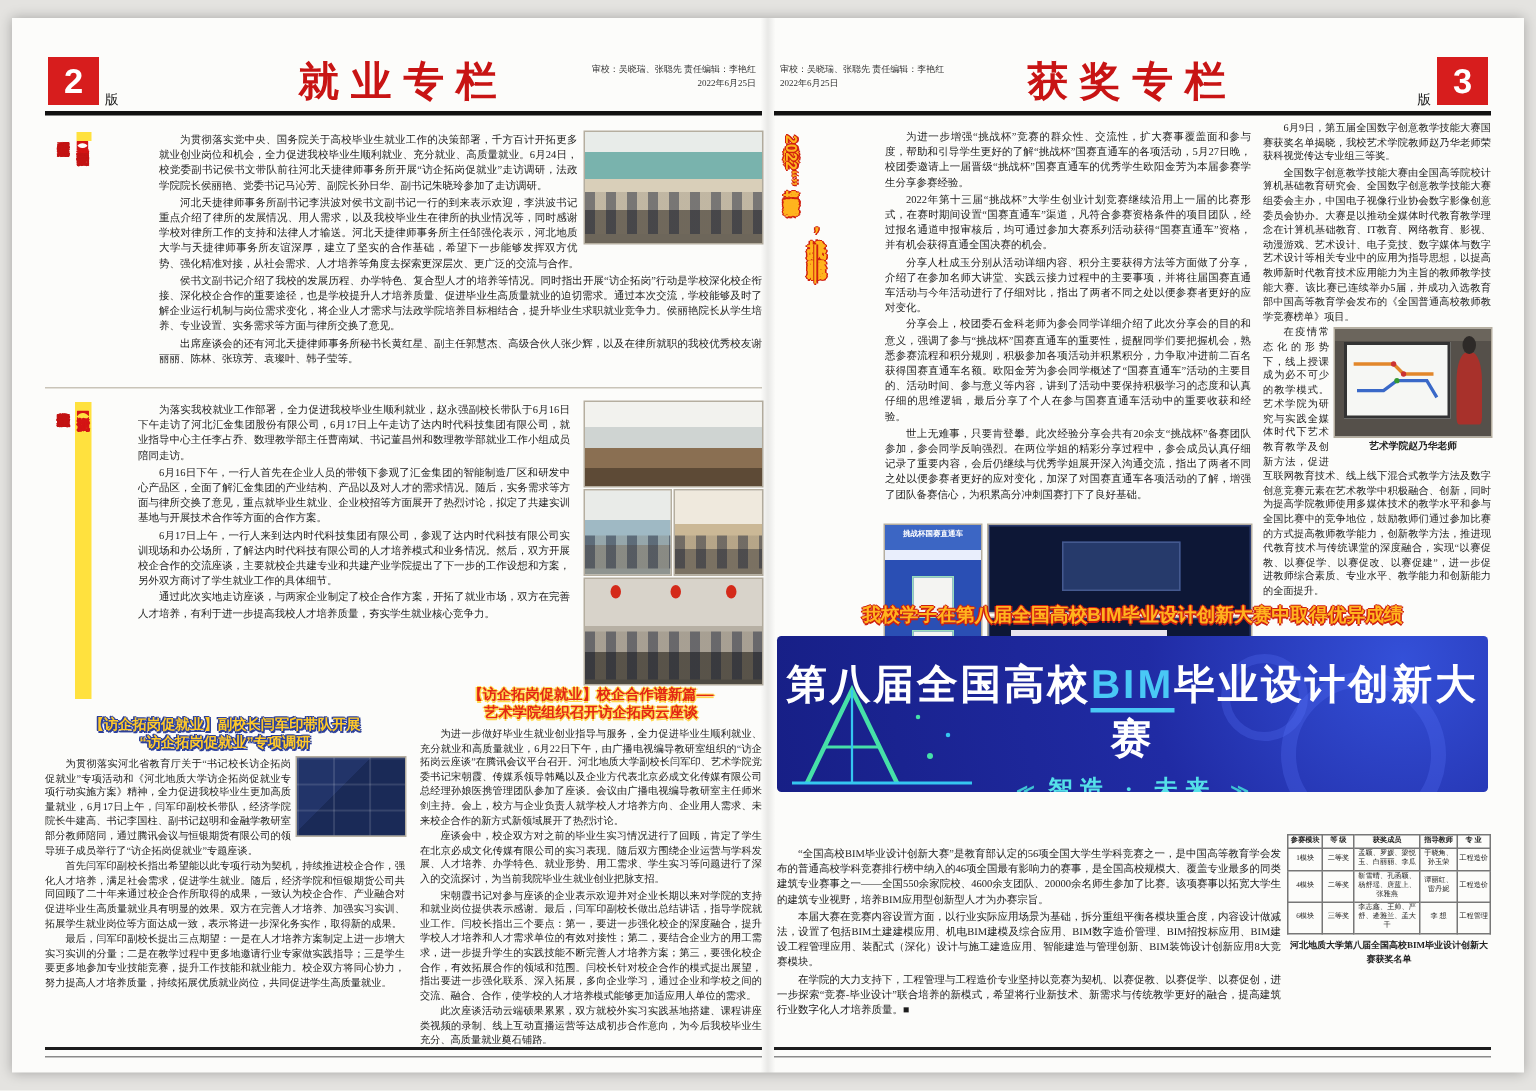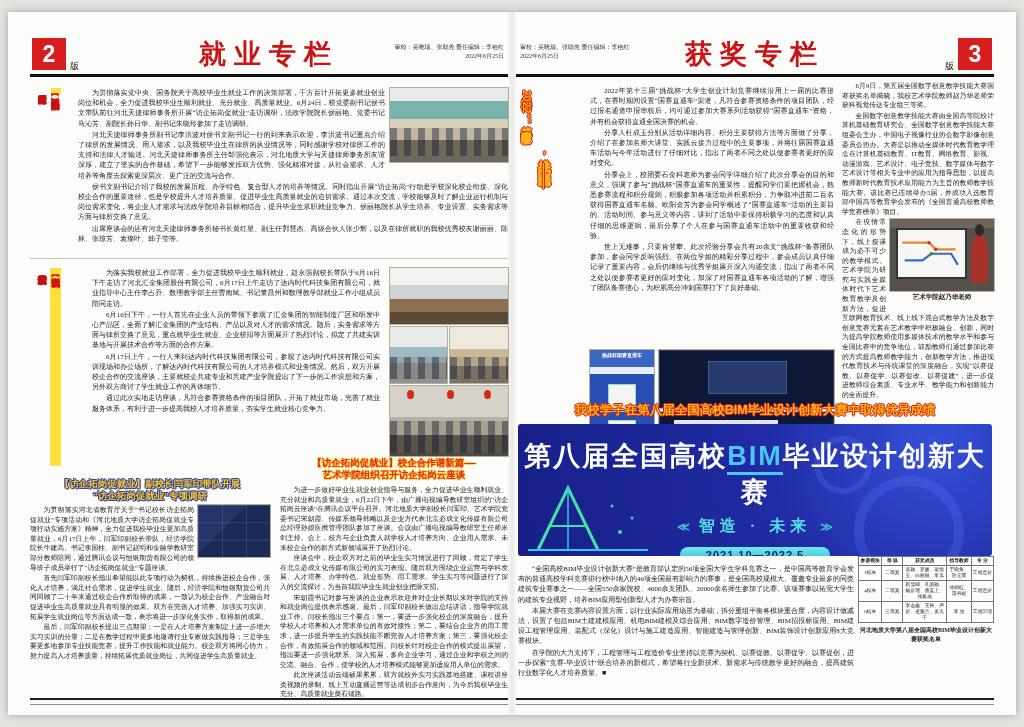--- a/index.html
+++ b/index.html
@@ -110,21 +110,21 @@
       <div>审校：吴晓瑞、张聪先  责任编辑：李艳红</div>
       <div>2022年6月25日</div>
     </div>
     <div class="rule" style="top:40px"></div>
 
     <div style="position:absolute;left:0;top:52px;width:478px;height:166px">
       <div class="vh red-v" style="left:4px;top:2px;height:162px;font-size:8.6px">
         <div class="ln"><span class="tagY">【访企拓岗促就业】</span><span>校党委副书记侯书文</span></div>
         <div class="ln">带队赴河北天捷律师事务所走访调研</div>
       </div>
-      <div style="position:absolute;left:48px;top:2px;right:0" class="bt">
+      <div style="position:absolute;left:76px;top:2px;right:0" class="bt">
         <div class="photo ph-meet" style="float:right;width:118px;height:74px;margin:0 0 3px 5px">
             <div class="heads"></div>
           </div>
         <p>为贯彻落实党中央、国务院关于高校毕业生就业工作的决策部署，千方百计开拓更多就业创业岗位和机会，全力促进我校毕业生顺利就业、充分就业、高质量就业。6月24日，校党委副书记侯书文带队前往河北天捷律师事务所开展“访企拓岗促就业”走访调研，法政学院院长侯丽艳、党委书记马沁芳、副院长孙日华、副书记朱晓玲参加了走访调研。</p>
         <p>河北天捷律师事务所副书记李洪波对侯书文副书记一行的到来表示欢迎，李洪波书记重点介绍了律所的发展情况、用人需求，以及我校毕业生在律所的执业情况等，同时感谢学校对律所工作的支持和法律人才输送。河北天捷律师事务所主任邹强伦表示，河北地质大学与天捷律师事务所友谊深厚，建立了坚实的合作基础，希望下一步能够发挥双方优势、强化精准对接，从社会需求、人才培养等角度去探索更深层次、更广泛的交流与合作。</p>
         <p>侯书文副书记介绍了我校的发展历程、办学特色、复合型人才的培养等情况。同时指出开展“访企拓岗”行动是学校深化校企衔接、深化校企合作的重要途径，也是学校提升人才培养质量、促进毕业生高质量就业的迫切需求。通过本次交流，学校能够及时了解企业运行机制与岗位需求变化，将企业人才需求与法政学院培养目标相结合，提升毕业生求职就业竞争力。侯丽艳院长从学生培养、专业设置、实务需求等方面与律所交换了意见。</p>
         <p>出席座谈会的还有河北天捷律师事务所秘书长黄红星、副主任郭慧杰、高级合伙人张少辉，以及在律所就职的我校优秀校友谢丽丽、陈林、张琼芳、袁璨叶、韩子莹等。</p>
       </div>
     </div>
 
@@ -149,21 +149,21 @@
           <div class="lantern" style="left:14%"></div>
           <div class="lantern" style="left:48%"></div>
           <div class="lantern" style="left:80%"></div>
           <div class="heads" style="height:46%;bottom:4%"></div>
         </div>
       </div>
       <div style="position:absolute;left:62px;top:4px;right:128px" class="bt">
         <p>为落实我校就业工作部署，全力促进我校毕业生顺利就业，赵永强副校长带队于6月16日下午走访了河北汇金集团股份有限公司，6月17日上午走访了达内时代科技集团有限公司，就业指导中心主任李占乔、数理教学部主任曹南斌、书记董昌州和数理教学部就业工作小组成员陪同走访。</p>
         <p>6月16日下午，一行人首先在企业人员的带领下参观了汇金集团的智能制造厂区和研发中心产品区，全面了解汇金集团的产业结构、产品以及对人才的需求情况。随后，实务需求等方面与律所交换了意见，重点就毕业生就业、企业校招等方面展开了热烈讨论，拟定了共建实训基地与开展技术合作等方面的合作方案。</p>
         <p>6月17日上午，一行人来到达内时代科技集团有限公司，参观了达内时代科技有限公司实训现场和办公场所，了解达内时代科技有限公司的人才培养模式和业务情况。然后，双方开展校企合作的交流座谈，主要就校企共建专业和共建产业学院提出了下一步的工作设想和方案，另外双方商讨了学生就业工作的具体细节。</p>
-        <p>通过此次实地走访座谈，凡符合参赛资格条件的项目团队，开拓了就业市场，完善了就业服务体系，有利于进一步提高我校人才培养质量，夯实学生就业核心竞争力。</p>
+        <p>通过此次实地走访座谈，与两家企业制定了校企合作方案，开拓了就业市场，双方在完善人才培养，有利于进一步提高我校人才培养质量，夯实学生就业核心竞争力。</p>
       </div>
     </div>
 
     <div style="position:absolute;left:0;top:444px;width:240px;height:224px">
       <div class="ctr h-yb" style="font-size:9.5px;line-height:12px">
         <div>【访企拓岗促就业】副校长闫军印带队开展</div>
         <div>“访企拓岗促就业”专项调研</div>
       </div>
       <div class="bt sm" style="margin-top:3px">
         <div class="photo ph-vc" style="float:right;width:72px;height:52px;margin:0 0 3px 4px"></div>
@@ -200,20 +200,21 @@
       </div>
     <div class="banzi" style="right:40px;top:26px">版</div>
     <div class="rule" style="top:40px"></div>
 
     <div style="position:absolute;left:0;top:50px;width:318px;height:392px">
       <div class="vh h-or" style="left:2px;top:6px;height:330px">
         <div class="ln" style="font-size:13px;padding-top:60px">挑战未来，精彩无限——</div>
         <div class="ln" style="font-size:10.5px">校团委举办2022“挑战杯”国赛直通车经验分享</div>
       </div>
       <div style="position:absolute;left:74px;top:2px;right:0" class="bt">
+        <p>为进一步增强“挑战杯”竞赛的群众性、交流性，扩大赛事覆盖面和参与度，帮助和引导学生更好的了解“挑战杯”国赛直通车的各项活动，5月27日晚，校团委邀请上一届晋级“挑战杯”国赛直通车的优秀学生欧阳金芳为本届参赛学生分享参赛经验。</p>
         <p>2022年第十三届“挑战杯”大学生创业计划竞赛继续沿用上一届的比赛形式，在赛时期间设置“国赛直通车”渠道，凡符合参赛资格条件的项目团队，经过报名通道申报审核后，均可通过参加大赛系列活动获得“国赛直通车”资格，并有机会获得直通全国决赛的机会。</p>
         <p>分享人杜成玉分别从活动详细内容、积分主要获得方法等方面做了分享，介绍了在参加名师大讲堂、实践云接力过程中的主要事项，并将往届国赛直通车活动与今年活动进行了仔细对比，指出了两者不同之处以便参赛者更好的应对变化。</p>
         <p>分享会上，校团委石金科老师为参会同学详细介绍了此次分享会的目的和意义，强调了参与“挑战杯”国赛直通车的重要性，提醒同学们要把握机会，熟悉参赛流程和积分规则，积极参加各项活动并积累积分，力争取冲进前二百名获得国赛直通车名额。欧阳金芳为参会同学概述了“国赛直通车”活动的主要目的、活动时间、参与意义等内容，讲到了活动中要保持积极学习的态度和认真仔细的思维逻辑，最后分享了个人在参与国赛直通车活动中的重要收获和经验。</p>
         <p>世上无难事，只要肯登攀。此次经验分享会共有20余支“挑战杯”备赛团队参加，参会同学反响强烈。在两位学姐的精彩分享过程中，参会成员认真仔细记录了重要内容，会后仍继续与优秀学姐展开深入沟通交流，指出了两者不同之处以便参赛者更好的应对变化，加深了对国赛直通车各项活动的了解，增强了团队备赛信心，为积累高分冲刺国赛打下了良好基础。</p>
       </div>
       <div style="position:absolute;left:74px;top:266px;right:0;display:flex;gap:5px">
         <div class="photo ph-poster" style="width:64px;height:118px">
           <div class="poster-title">挑战杯国赛直通车</div>
           <div class="idcard" style="top:30%"></div>
           <div class="idcard" style="top:60%"></div>
@@ -247,21 +248,21 @@
             <div class="teacher"></div>
           </div>
           <div class="capt">艺术学院赵乃华老师</div>
         </div>
         <p>在疫情常态化的形势下，线上授课成为必不可少的教学模式。艺术学院为研究与实践全媒体时代下艺术教育教学及创新方法，促进互联网教育技术、线上线下混合式教学方法及数字创意竞赛元素在艺术教学中积极融合、创新，同时为提高学院教师使用多媒体技术的教学水平和参与全国比赛中的竞争地位，鼓励教师们通过参加比赛的方式提高教师教学能力，创新教学方法，推进现代教育技术与传统课堂的深度融合，实现“以赛促教、以赛促学、以赛促改、以赛促建”，进一步促进教师综合素质、专业水平、教学能力和创新能力的全面提升。</p>
       </div>
     </div>
 
     <div class="ctr h-or" style="position:absolute;left:0;top:368px;width:478px;font-size:12.5px">我校学子在第八届全国高校BIM毕业设计创新大赛中取得优异成绩</div>
 
-    <div class="bim-banner" style="top:390px;height:132px">
+    <div class="bim-banner" style="top:390px;height:104px">
       <svg class="bb-bridge" width="120" height="70" viewBox="0 0 120 70">
         <polyline points="10,68 40,6 70,68" fill="none" stroke="#46e0a8" stroke-width="3"></polyline>
         <line x1="22" y1="44" x2="58" y2="44" stroke="#46e0a8" stroke-width="2"></line>
         <line x1="40" y1="6" x2="40" y2="68" stroke="#35c6f0" stroke-width="1.5"></line>
         <line x1="0" y1="68" x2="120" y2="68" stroke="#35c6f0" stroke-width="2"></line>
         <circle cx="92" cy="50" r="2" fill="#46e0a8"></circle>
           <circle cx="104" cy="36" r="1.5" fill="#35c6f0"></circle>
           <circle cx="84" cy="24" r="1.5" fill="#46e0a8"></circle>
       </svg>
       <div class="bb-circle c1"></div>

